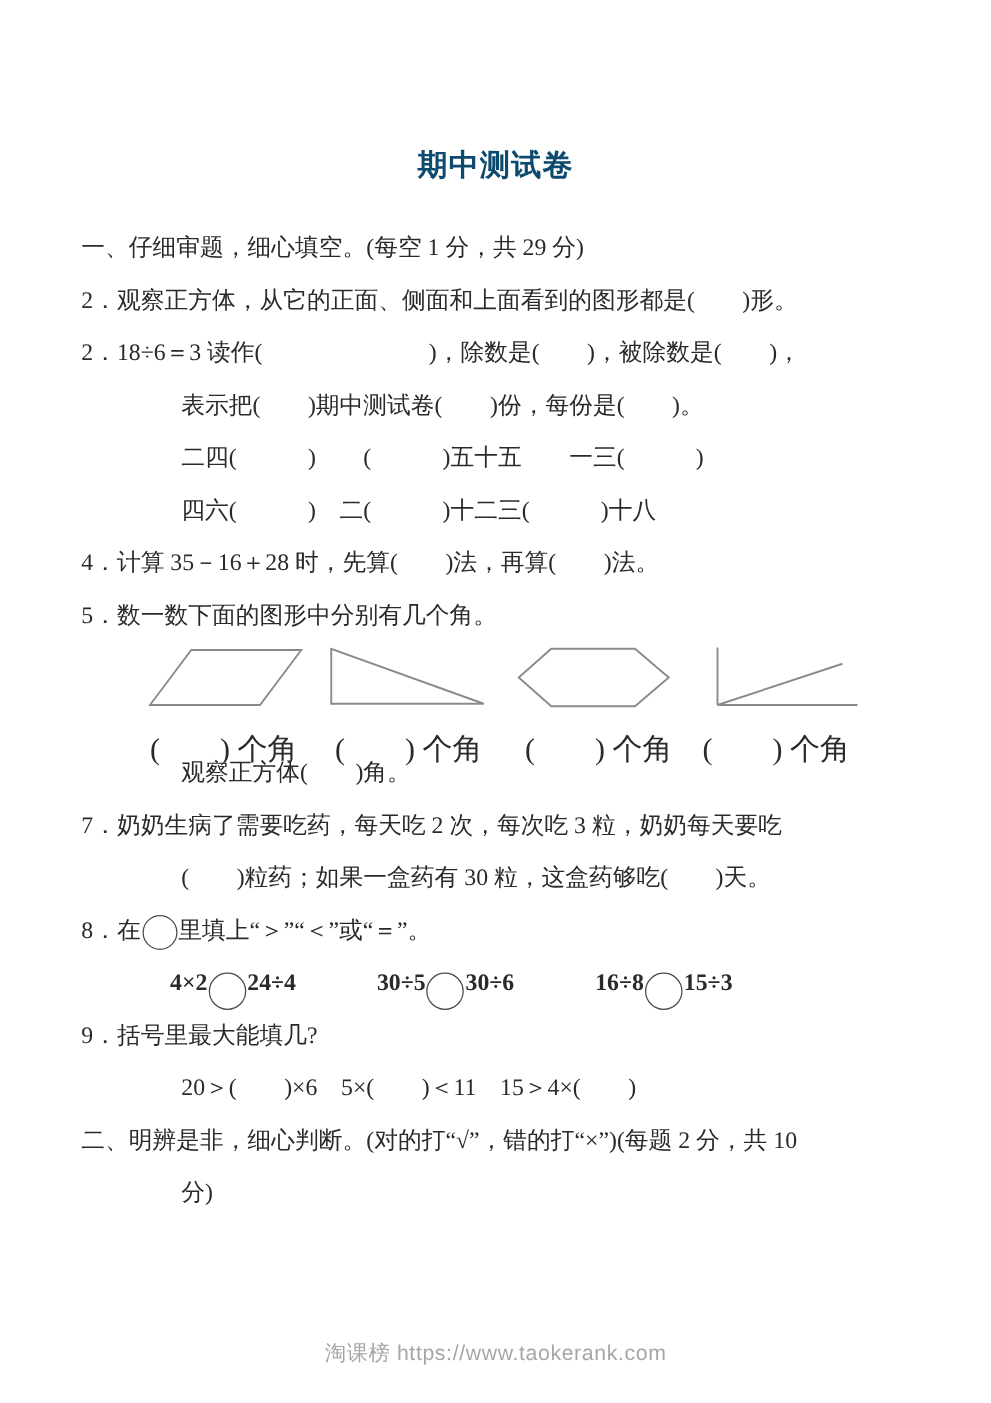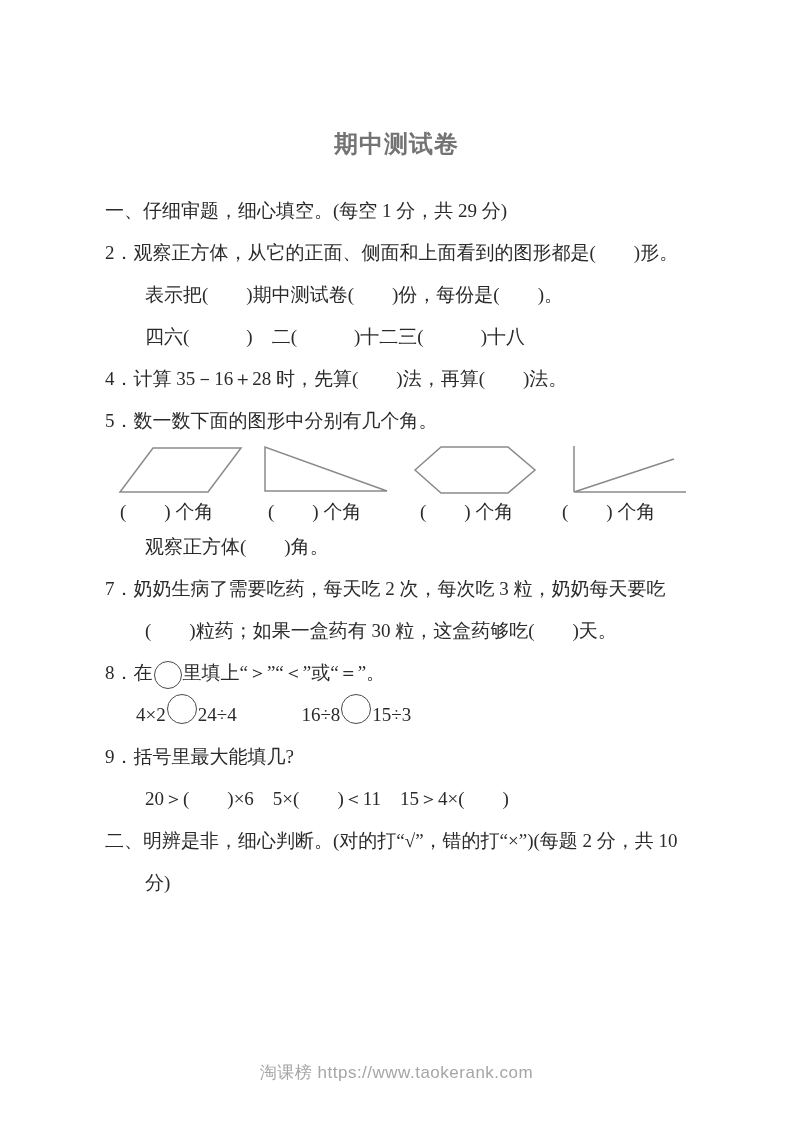--- a/index.html
+++ b/index.html
@@ -11,35 +11,35 @@
     position: relative;
     width: 793px;
     height: 1122px;
     background: #ffffff;
     overflow: hidden;
     font-family: "Liberation Serif", serif;
     color: #2a2a2a;
     font-size: 19px;
   }
   .title {
-    margin: 12px;
+    margin: 0;
     padding-top: 116px;
     height: 34px;
     text-align: center;
     font-family: "Liberation Sans", sans-serif;
     font-weight: bold;
     font-size: 24px;
-    color: #737373;
+    color: #0c4a6e;
     letter-spacing: 1px;
   }
   .content {
     margin-top: 28px;
   }
   .line {
-    margin-left: 105px;
+    margin-left: 65px;
     margin-right: 60px;
     height: 42px;
     line-height: 42px;
     white-space: nowrap;
   }
   .line.indent {
     margin-left: 145px;
   }
   
   .circle {
@@ -73,43 +73,44 @@
   }
   .shape-col svg polygon,
   .shape-col svg path {
     fill: none;
     stroke: #8a8a8a;
     stroke-width: 1.5;
     stroke-linejoin: miter;
   }
   .angle-label {
     display: block;
-    margin-top: 2px;
+    margin-top: 18px;
     padding-left: 8px;
     height: 28px;
     line-height: 28px;
-    font-size: 19px;
+    font-size: 24px;
     white-space: nowrap;
   }
   
   .eq-row {
     margin-left: 136px;
     height: 42px;
     line-height: 42px;
     white-space: nowrap;
   }
   .eq-group {
     display: inline-flex;
-    align-items: flex-start;
+    align-items: flex-end;
     margin-right: 60px;
+    font-weight: bold;
   }
   .footer {
     position: absolute;
     left: 0;
-    bottom: 38px;
+    bottom: 28px;
     width: 100%;
     text-align: center;
     font-family: "Liberation Sans", sans-serif;
     font-size: 17px;
     color: #a6a6a6;
     letter-spacing: 0.5px;
   }
 </style>
 </head>
 <body>
@@ -117,22 +118,24 @@
 <div class="page">
 
   <h1 class="title">期中测试卷</h1>
 
   <div class="content">
 
     <div class="line">一、仔细审题，细心填空。(每空 1 分，共 29 分)</div>
 
     <div class="line">2．观察正方体，从它的正面、侧面和上面看到的图形都是(　　)形。</div>
 
+    <div class="line">2．18÷6＝3 读作(　　　　　　　)，除数是(　　)，被除数是(　　)，</div>
     <div class="line indent">表示把(　　)期中测试卷(　　)份，每份是(　　)。</div>
 
+    <div class="line indent">二四(　　　)　　(　　　)五十五　　一三(　　　)</div>
     <div class="line indent">四六(　　　)　二(　　　)十二三(　　　)十八</div>
 
     <div class="line">4．计算 35－16＋28 时，先算(　　)法，再算(　　)法。</div>
 
     <div class="line">5．数一数下面的图形中分别有几个角。</div>
 
     <div class="shapes-row">
       <div class="shape-col c1">
         <svg width="136" height="52" viewBox="0 0 136 52">
           <polygon points="8,48 96,48 129,4 41,4"></polygon>
@@ -168,20 +171,25 @@
       <span>8．在</span><span class="circle sm"></span><span>里填上“＞”“＜”或“＝”。</span>
     </div>
 
     <div class="eq-row">
       <span class="eq-group">
         <span>4×2</span>
           <span class="circle"></span>
           <span>24÷4</span>
       </span>
       <span class="eq-group">
+        <span>30÷5</span>
+          <span class="circle"></span>
+          <span>30÷6</span>
+      </span>
+      <span class="eq-group">
         <span>16÷8</span>
           <span class="circle"></span>
           <span>15÷3</span>
       </span>
     </div>
 
     <div class="line">9．括号里最大能填几?</div>
     <div class="line indent">20＞(　　)×6　5×(　　)＜11　15＞4×(　　)</div>
 
     <div class="line">二、明辨是非，细心判断。(对的打“√”，错的打“×”)(每题 2 分，共 10</div>

